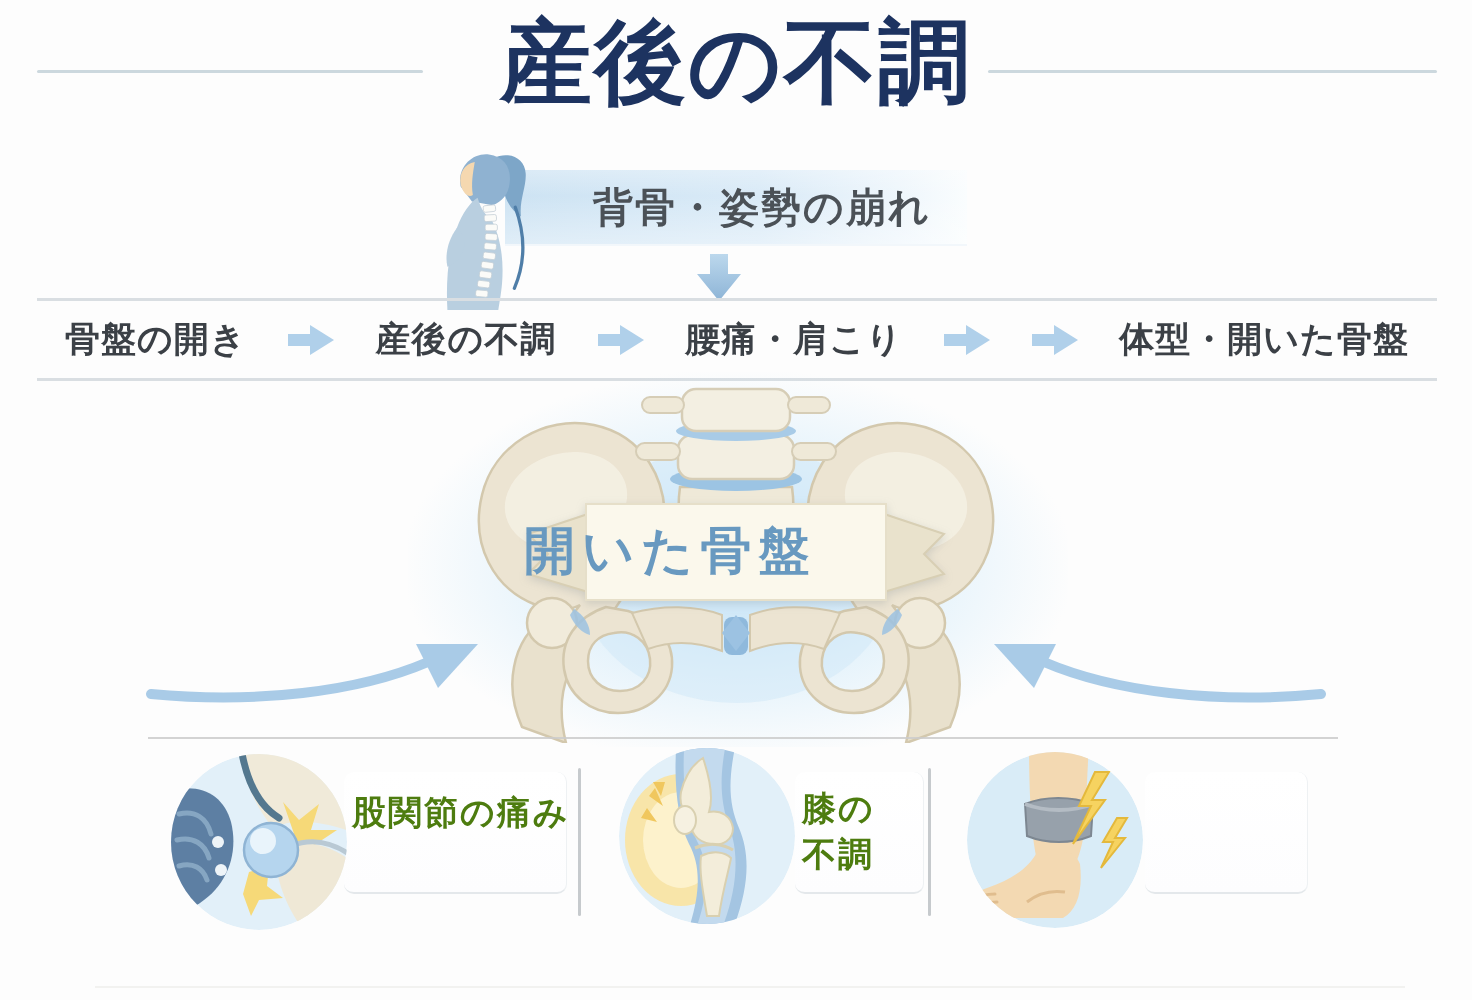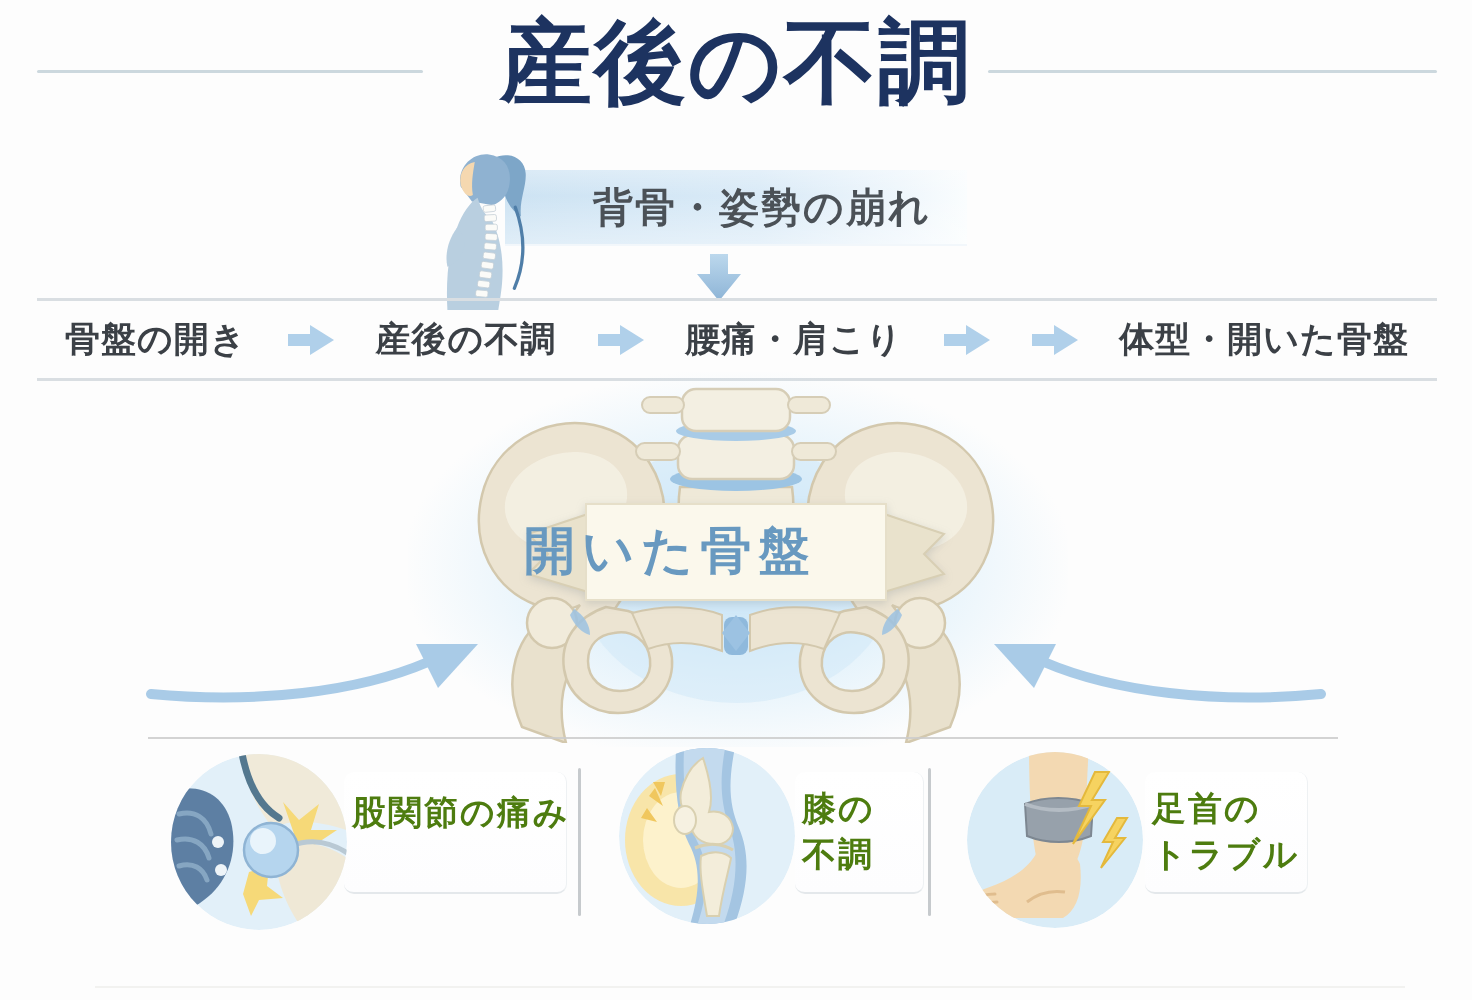--- a/index.html
+++ b/index.html
@@ -258,19 +258,15 @@
       <path d="M62,-10 H122 L118,70 C117,86 114,98 110,108 L70,108 C66,92 62,60 62,-10 Z" fill="#f3d9b2"></path>
       <path d="M70,100 C62,116 44,128 20,136 C8,140 2,148 6,156 C8,162 16,166 28,166 L96,166 C110,158 116,140 113,112 C110,104 104,100 96,100 Z" fill="#f3d9b2"></path>
       <path d="M6,148 C12,144 20,142 28,142 M8,156 C14,152 22,150 30,150" stroke="#e0bd8e" stroke-width="3" fill="none" stroke-linecap="round"></path>
       <path d="M60,150 C70,142 84,138 98,140" stroke="#e0bd8e" stroke-width="3" fill="none"></path>
       <path d="M58,52 C78,44 104,44 126,52 L124,84 C104,92 80,92 60,84 Z" fill="#97a1ab" stroke="#7d8791" stroke-width="2"></path>
       <path d="M58,52 C78,60 106,60 126,52" stroke="#b4bcc4" stroke-width="4" fill="none"></path>
       <path d="M128,20 L112,54 L124,54 L106,92 L138,48 L125,48 L142,20 Z" fill="#f6d360" stroke="#e4b93c" stroke-width="2"></path>
       <path d="M150,66 L136,90 L146,90 L134,116 L158,86 L148,86 L160,66 Z" fill="#f6d360" stroke="#e4b93c" stroke-width="2"></path>
     </g>
   </svg>
-  <div class="abs issue-label" style="left:1152px;top:786px;">
-    <div>足首の</div>
-    <div>トラブル</div>
-  </div>
 
   <div class="abs bottom-faint-line"></div>
 </div>
 
 </body></html>

